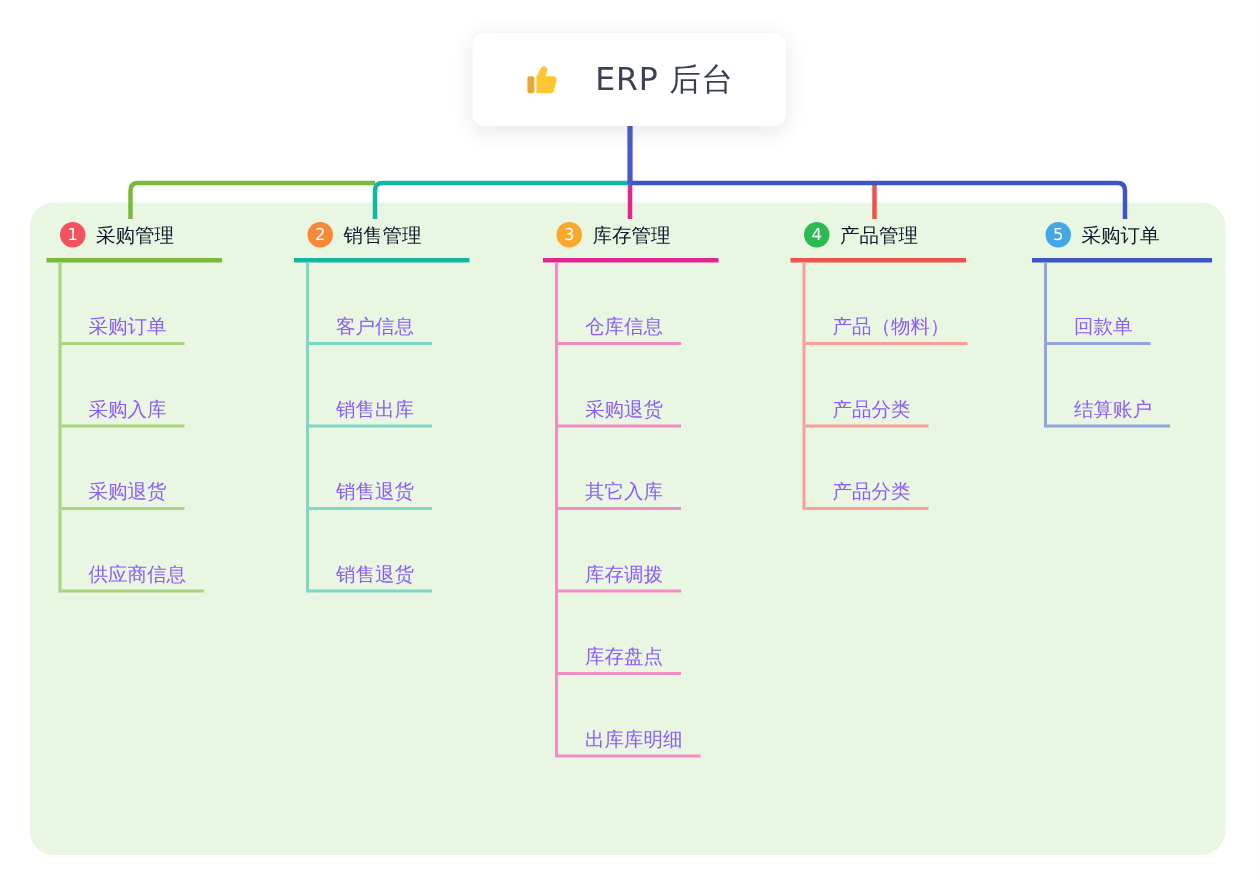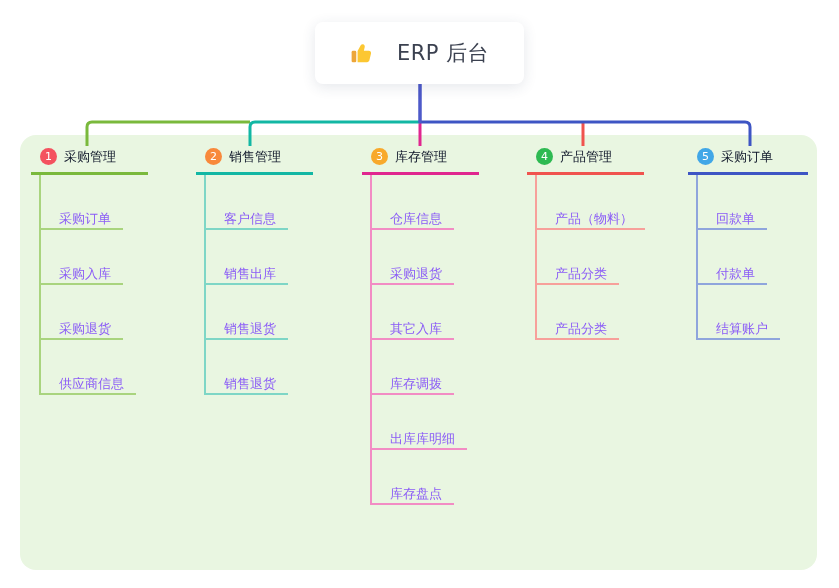--- a/index.html
+++ b/index.html
@@ -94,22 +94,22 @@
   <div class="branch b3" style="--line: #e0268f; --light: #f28cc4; --badge: #f8a92b;">
     <div class="topic">
       <span class="badge">3</span>
       <span class="tlabel">库存管理</span>
     </div>
     <ul class="kids">
       <li>仓库信息</li>
       <li>采购退货</li>
       <li>其它入库</li>
       <li>库存调拨</li>
+      <li>库存盘点</li>
       <li>出库库明细</li>
-      <li>库存盘点</li>
     </ul>
   </div>
 
   <div class="branch b4" style="--line: #f0534e; --light: #f7a09a; --badge: #2eba52;">
     <div class="topic">
       <span class="badge">4</span>
       <span class="tlabel">产品管理</span>
     </div>
     <ul class="kids">
       <li>产品（物料）</li>
@@ -118,18 +118,17 @@
     </ul>
   </div>
 
   <div class="branch b5" style="--line: #3e55c4; --light: #8fa5dc; --badge: #41a7e7;">
     <div class="topic">
       <span class="badge">5</span>
       <span class="tlabel">采购订单</span>
     </div>
     <ul class="kids">
       <li>回款单</li>
-      <li>付款单</li>
       <li>结算账户</li>
     </ul>
   </div>
 
 </div>
 
 </body></html>

